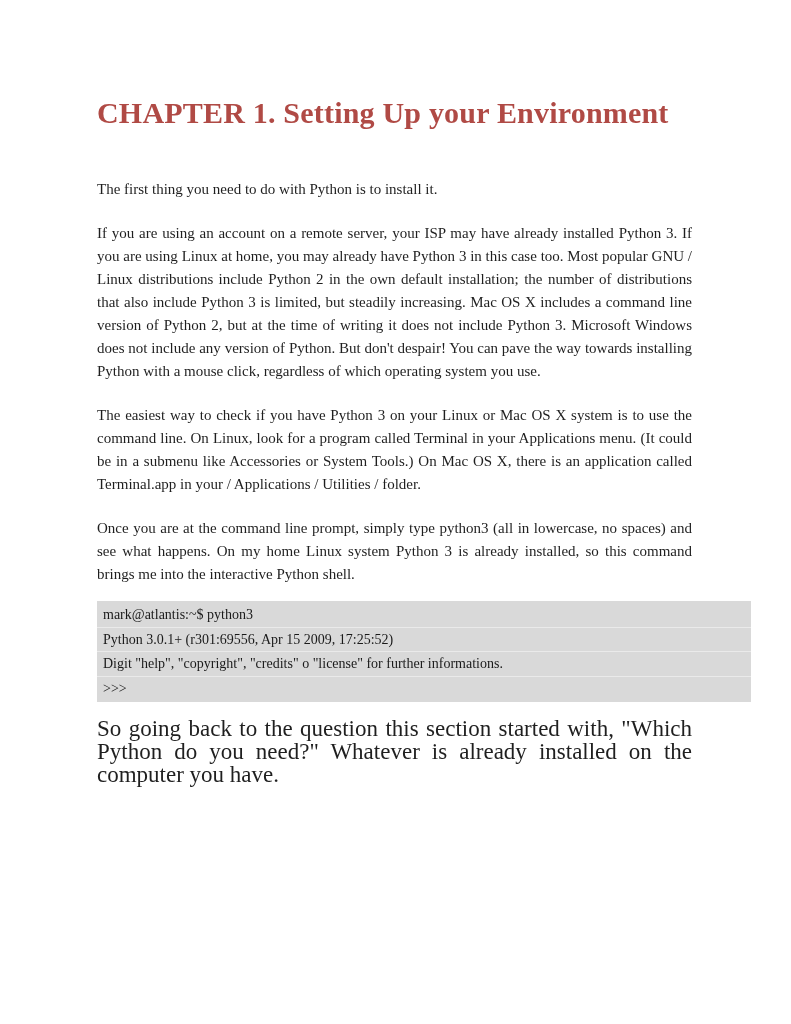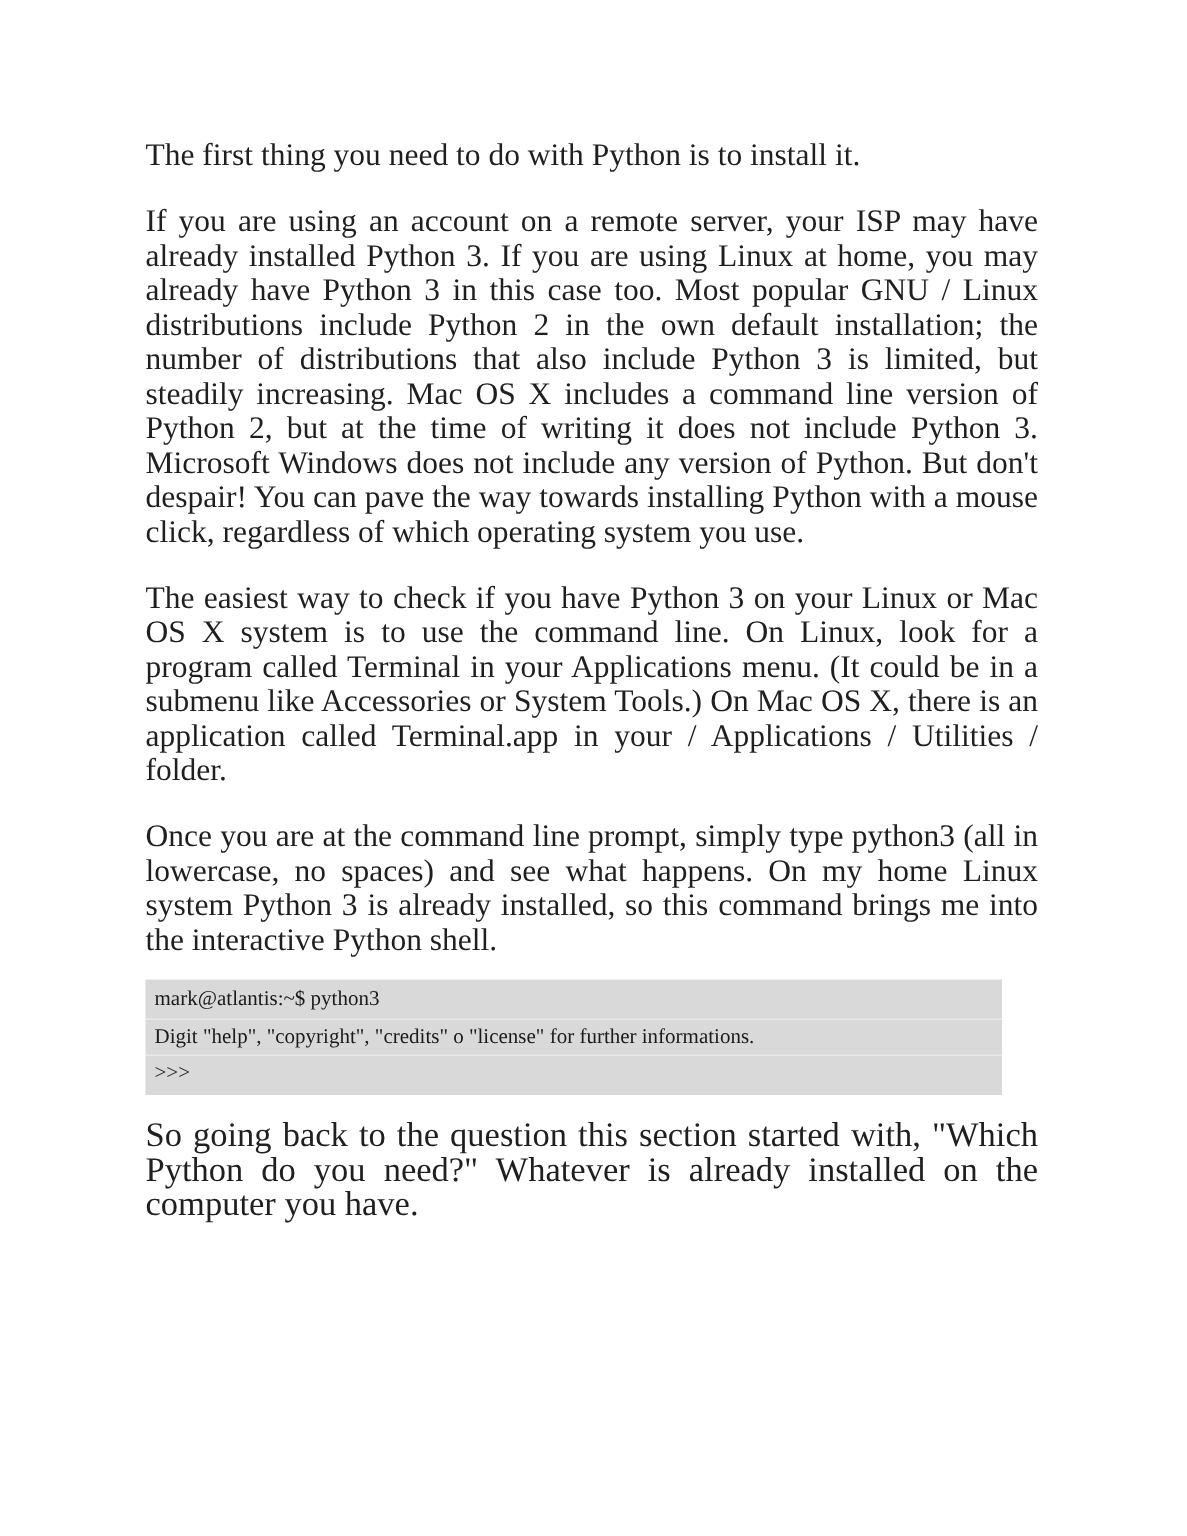--- a/index.html
+++ b/index.html
@@ -22,30 +22,30 @@
   h1.chapter-heading {
     margin: 0 0 44px 0;
     font-size: 30px;
     line-height: 42px;
     font-weight: bold;
     color: var(--heading-color, #b04a45);
     letter-spacing: 0.2px;
   }
   p.body-paragraph {
     margin: 0 0 21px 0;
-    font-size: 21px;
+    font-size: 15px;
     line-height: 23px;
     color: var(--body-color, #1f1f1f);
     text-align: justify;
   }
   p.body-paragraph.last-before-code {
     margin-bottom: 15px;
   }
   .terminal-block {
-    width: 571px;
+    width: 654px;
     background: var(--terminal-bg, #d9d9d9);
     margin: 0 0 15px 0;
     padding: 2px 0;
     box-sizing: border-box;
   }
   .terminal-line {
     font-size: 14px;
     line-height: 23.5px;
     color: #1a1a1a;
     padding: 0 10px 0 6px;
@@ -61,30 +61,32 @@
     line-height: 23px;
     color: var(--body-color, #1f1f1f);
     text-align: justify;
   }
 </style>
 </head>
 <body style="--heading-color: #b04a45; --body-color: #1f1f1f; --terminal-bg: #d9d9d9;">
 
 <div class="page">
 
+  <h1 class="chapter-heading">CHAPTER 1. Setting Up your Environment</h1>
 
   <p class="body-paragraph">The first thing you need to do with Python is to install it.</p>
 
   <p class="body-paragraph">If you are using an account on a remote server, your ISP may have already installed Python 3. If you are using Linux at home, you may already have Python 3 in this case too. Most popular GNU / Linux distributions include Python 2 in the own default installation; the number of distributions that also include Python 3 is limited, but steadily increasing. Mac OS X includes a command line version of Python 2, but at the time of writing it does not include Python 3. Microsoft Windows does not include any version of Python. But don't despair! You can pave the way towards installing Python with a mouse click, regardless of which operating system you use.</p>
 
   <p class="body-paragraph">The easiest way to check if you have Python 3 on your Linux or Mac OS X system is to use the command line. On Linux, look for a program called Terminal in your Applications menu. (It could be in a submenu like Accessories or System Tools.) On Mac OS X, there is an application called Terminal.app in your / Applications / Utilities / folder.</p>
 
   <p class="body-paragraph last-before-code">Once you are at the command line prompt, simply type python3 (all in lowercase, no spaces) and see what happens. On my home Linux system Python 3 is already installed, so this command brings me into the interactive Python shell.</p>
 
   <div class="terminal-block">
     <div class="terminal-line">mark@atlantis:~$ python3</div>
+    <div class="terminal-line">Python 3.0.1+ (r301:69556, Apr 15 2009, 17:25:52)</div>
     <div class="terminal-line">Digit "help", "copyright", "credits" o "license" for further informations.</div>
     <div class="terminal-line">&gt;&gt;&gt;</div>
   </div>
 
   <p class="closing-paragraph">So going back to the question this section started with, "Which Python do you need?" Whatever is already installed on the computer you have.</p>
 
 </div>
 
 </body></html>

